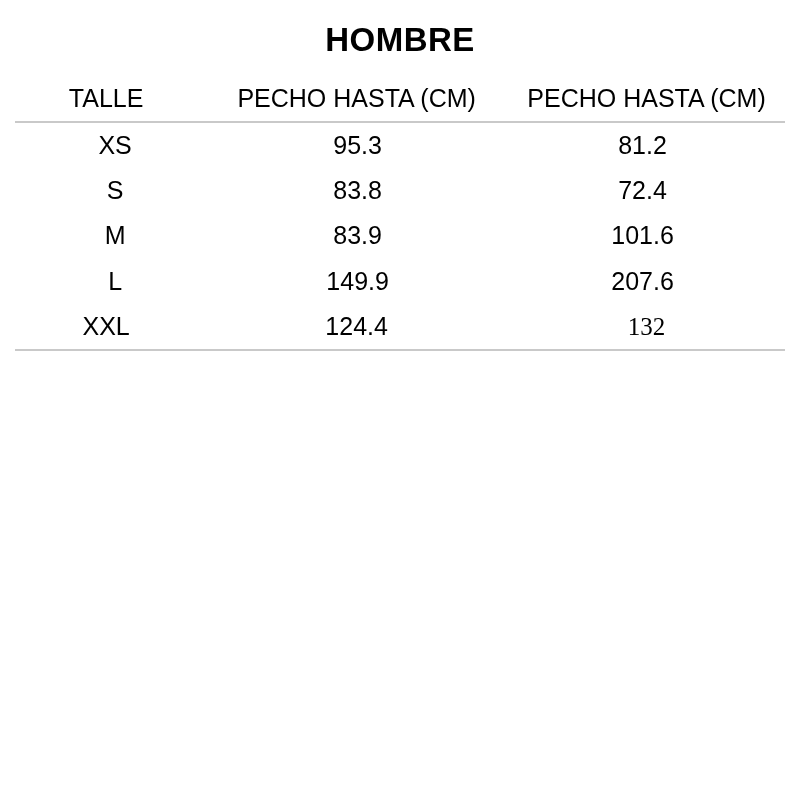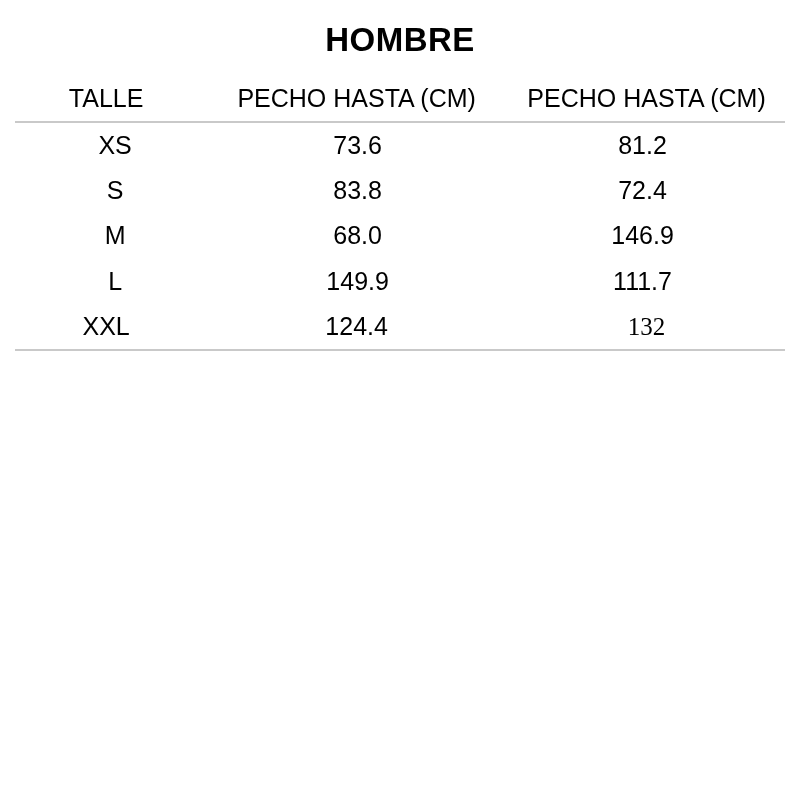--- a/index.html
+++ b/index.html
@@ -88,37 +88,37 @@
     <thead>
       <tr>
         <th style="border-bottom-color: rgb(201, 201, 201);">TALLE</th>
         <th style="border-bottom-color: rgb(201, 201, 201);">PECHO HASTA (CM)</th>
         <th style="border-bottom-color: rgb(201, 201, 201);">PECHO HASTA (CM)</th>
       </tr>
     </thead>
     <tbody>
       <tr>
         <td>XS</td>
-        <td>73.6</td>
+        <td>95.3</td>
         <td>81.2</td>
       </tr>
       <tr>
         <td>S</td>
         <td>83.8</td>
         <td>72.4</td>
       </tr>
       <tr>
         <td>M</td>
-        <td>68.0</td>
-        <td>146.9</td>
+        <td>83.9</td>
+        <td>101.6</td>
       </tr>
       <tr>
         <td>L</td>
         <td>149.9</td>
-        <td>111.7</td>
+        <td>207.6</td>
       </tr>
       <tr>
         <td style="border-bottom-color: rgb(201, 201, 201);">XXL</td>
         <td style="border-bottom-color: rgb(201, 201, 201);">124.4</td>
         <td style="border-bottom-color: rgb(201, 201, 201); font-family: Liberation Serif, serif;">132</td>
       </tr>
     </tbody>
   </table>
 
 </div>

